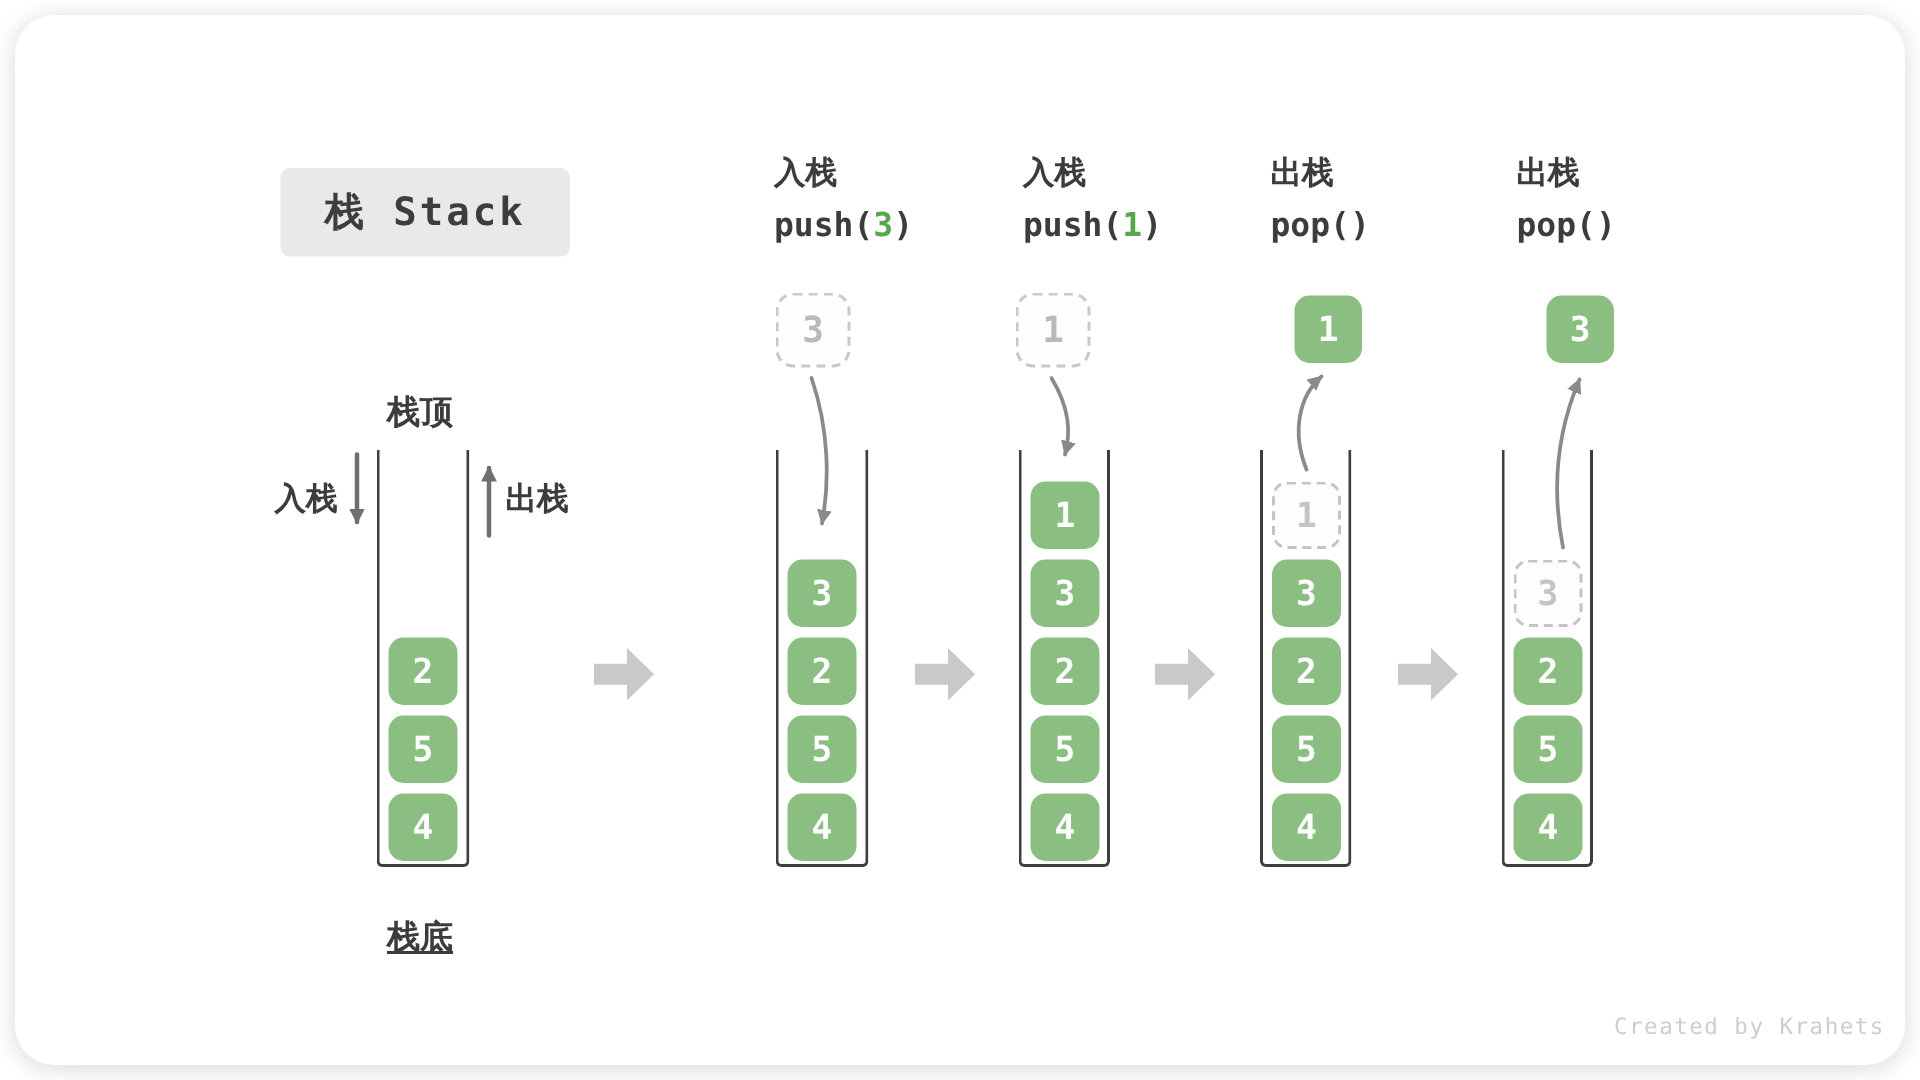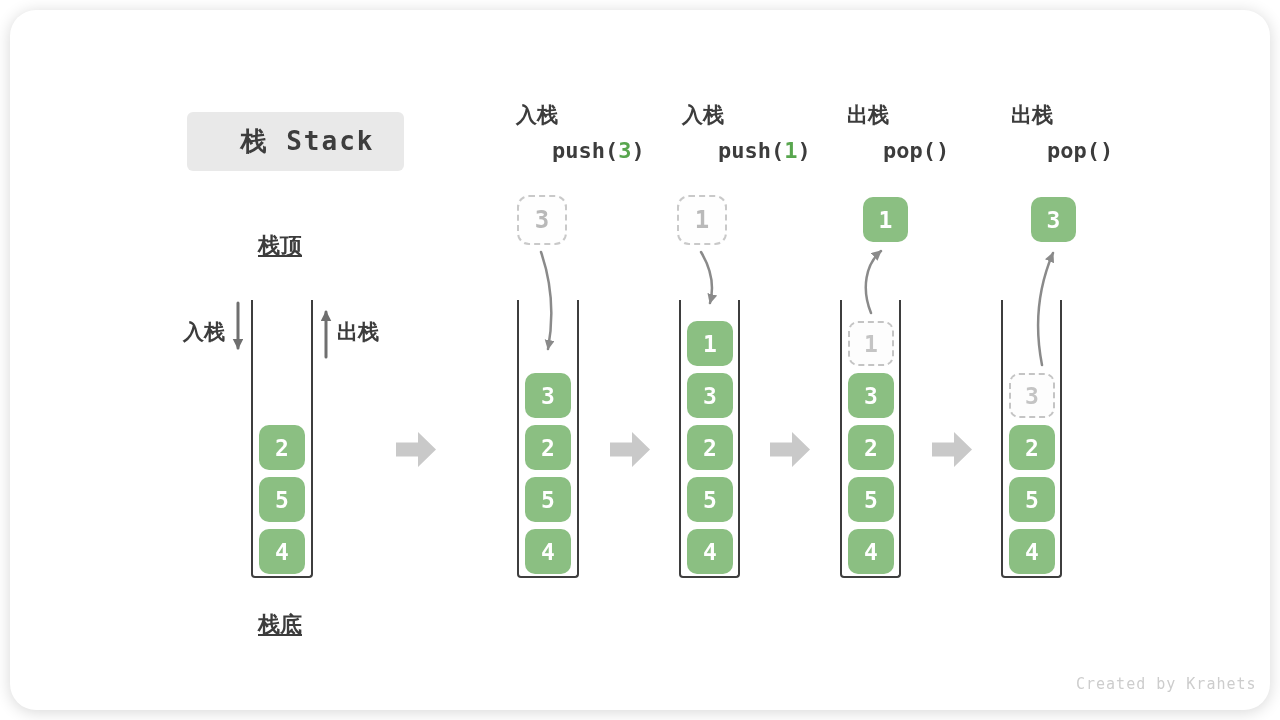--- a/index.html
+++ b/index.html
@@ -1,39 +1,39 @@
 <!DOCTYPE html>
 <html style="--cell-green: #8bbf82; --arg-green: #58a64e; --block-arrow: #c9c9c9; --arrow-gray: #8a8a8a; --wall: #3e3e3e;"><head>
 <meta charset="utf-8">
 <style>
   html,body{margin:0;padding:0;width:1280px;height:720px;background:#ffffff;
     font-family:"Liberation Sans",sans-serif;overflow:hidden;position:relative;}
   .card{position:absolute;left:10px;top:10px;width:1260px;height:700px;background:#ffffff;
     border-radius:26px;box-shadow:0 2px 16px rgba(0,0,0,0.16);}
   .title-box{position:absolute;left:187px;top:112px;width:193px;height:59px;background:#e9e9e9;
     border-radius:6px;display:flex;align-items:center;justify-content:center;
-    font:bold 26px "DejaVu Sans Mono",monospace;color:#3d3d3d;letter-spacing:2px;padding-left:24px;}
+    font:bold 26px "DejaVu Sans Mono",monospace;color:#3d3d3d;letter-spacing:2px;}
   .wall{position:absolute;top:300px;height:278px;box-sizing:border-box;
     border-left:2px solid var(--wall,#3e3e3e);border-right:2px solid var(--wall,#3e3e3e);
     border-bottom:2px solid var(--wall,#3e3e3e);border-radius:0 0 4px 4px;}
   .cell{position:absolute;width:46px;height:45px;background:var(--cell-green,#8bbf82);
     border-radius:10px;color:#ffffff;font:bold 23px "DejaVu Sans Mono",monospace;
     display:flex;align-items:center;justify-content:center;}
   .ghost{position:absolute;width:46px;height:45px;box-sizing:border-box;
     border:2px dashed #c4c4c4;background:#fdfdfd;border-radius:10px;color:#c4c4c4;
     font:bold 23px "DejaVu Sans Mono",monospace;display:flex;align-items:center;justify-content:center;}
   .float-dashed{position:absolute;width:50px;height:50px;box-sizing:border-box;
     border:2px dashed #c9c9c9;background:#fefefe;border-radius:12px;color:#b9b9b9;
     font:bold 24px "DejaVu Sans Mono",monospace;display:flex;align-items:center;justify-content:center;}
   .float-solid{position:absolute;width:45px;height:45px;background:var(--cell-green,#8bbf82);
     border-radius:10px;color:#ffffff;font:bold 23px "DejaVu Sans Mono",monospace;
     display:flex;align-items:center;justify-content:center;}
   .oplabel{position:absolute;top:101px;color:#3c3c3c;}
   .oplabel .zh{font:bold 21px "Liberation Sans",sans-serif;margin-bottom:9px;}
-  .oplabel .code{font:600 22px "DejaVu Sans Mono",monospace;margin-left:36px;}
+  .oplabel .code{font:600 22px "DejaVu Sans Mono",monospace;}
   .oplabel .arg{color:var(--arg-green,#58a64e);font-weight:bold;}
   .zh-label{position:absolute;color:#3c3c3c;font:bold 21px "Liberation Sans",sans-serif;}
   .tb-label{position:absolute;color:#3c3c3c;font:bold 22px "Liberation Sans",sans-serif;}
   .block-arrow{position:absolute;width:40px;height:35px;background:var(--block-arrow,#c9c9c9);
     clip-path:polygon(0 30%,55% 30%,55% 0,100% 50%,55% 100%,55% 70%,0 70%);}
   .overlay{position:absolute;left:0;top:0;width:1280px;height:720px;pointer-events:none;}
   .flow{stroke:var(--arrow-gray,#8a8a8a);fill:none;stroke-width:2.5px;stroke-linecap:round;}
   .side{stroke:#6f6f6f;fill:none;stroke-width:3px;stroke-linecap:round;}
   .watermark{position:absolute;left:1076px;top:675px;color:#cdcdcd;
     font:15px "DejaVu Sans Mono",monospace;letter-spacing:1px;text-align:right;}
@@ -61,21 +61,21 @@
   <div class="zh">出栈</div>
   <div class="code"><span>pop()</span></div>
 </div>
 
 <div class="wall" style="left:251px;width:62px;"></div>
 <div class="wall" style="left:517px;width:62px;"></div>
 <div class="wall" style="left:679px;width:61px;"></div>
 <div class="wall" style="left:840px;width:61px;"></div>
 <div class="wall" style="left:1001px;width:61px;"></div>
 
-<div class="tb-label" style="left:258px;top:231px;text-decoration:underline;">栈顶</div>
+<div class="tb-label" style="left:258px;top:260px;">栈顶</div>
 <div class="tb-label" style="left:258px;top:610px;text-decoration:underline;">栈底</div>
 <div class="zh-label" style="left:183px;top:318px;">入栈</div>
 <div class="zh-label" style="left:337px;top:318px;">出栈</div>
 
 <div class="cell" style="left:259px;top:425px;">2</div>
 <div class="cell" style="left:259px;top:477px;">5</div>
 <div class="cell" style="left:259px;top:529px;">4</div>
 
 <div class="float-dashed" style="left:517px;top:195px;">3</div>
 <div class="cell" style="left:525px;top:373px;">3</div>

